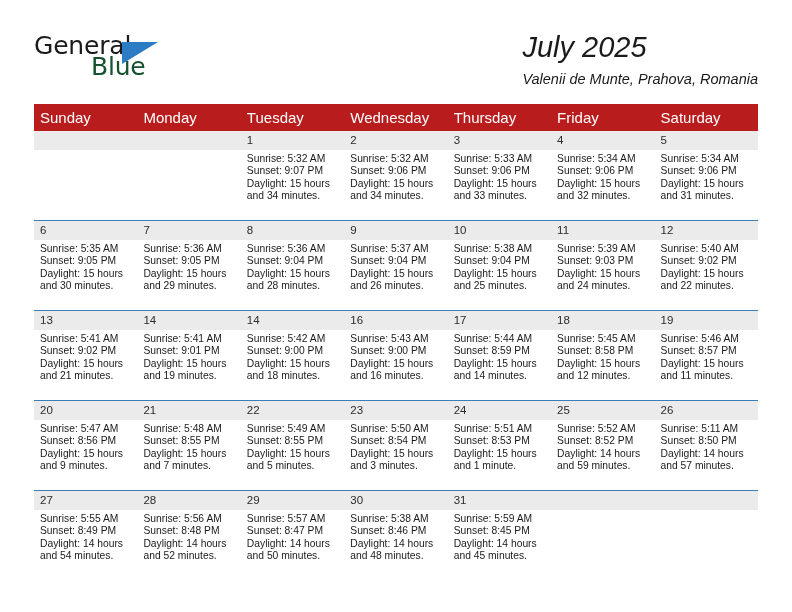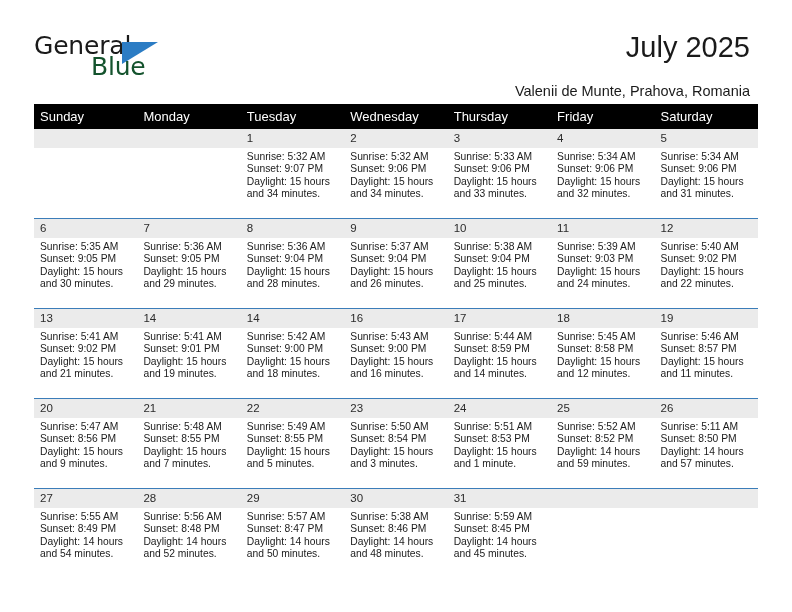--- a/index.html
+++ b/index.html
@@ -63,53 +63,54 @@
     left: 88px;
     top: 10px;
     width: 0;
     height: 0;
     border-left: 36px solid #2b7cc4;
     border-bottom: 22px solid transparent;
   }
 
   .title-block {
     position: absolute;
-    right: 8px;
+    right: 0;
     top: -4px;
-    text-align: right;
+    text-align: left;
+    font-style: italic;
   }
   .cal-title {
     font-size: 29px;
     font-weight: 400;
     color: #1a1a1a;
     line-height: 38px;
     white-space: nowrap;
   }
   .cal-subtitle {
-    margin-top: 16px;
+    margin-top: 4px;
     font-size: 14.5px;
     font-weight: 400;
     color: #1a1a1a;
     line-height: 18px;
     white-space: nowrap;
   }
 
   
   .calendar {
     position: absolute;
     left: 34px;
     top: 104px;
     width: 724px;
     border-collapse: collapse;
     table-layout: fixed;
   }
   .calendar th {
-    background: #000000;
+    background: #b91c1c;
     color: #ffffff;
-    font-size: 13px;
+    font-size: 15px;
     font-weight: 400;
     text-align: left;
     padding: 5px 0 5px 6px;
     height: 12px;
     border: none;
   }
   .calendar col {
     width: 103.43px;
   }
 

